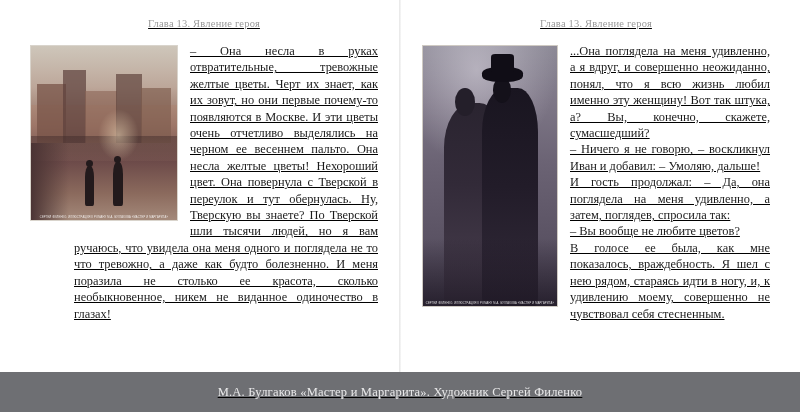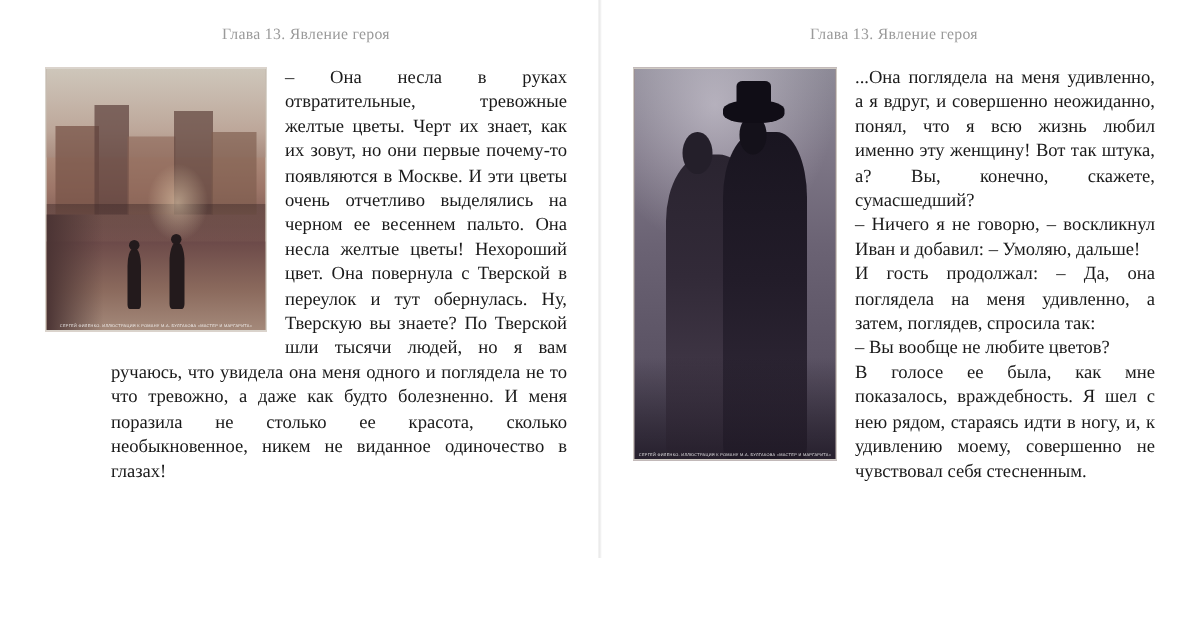--- a/index.html
+++ b/index.html
@@ -14,20 +14,21 @@
     overflow: hidden;
   }
   .page {
     position: relative;
     width: 800px;
     height: 412px;
     background: #ffffff;
     box-sizing: border-box;
     display: flex;
     flex-direction: column;
+    text-decoration: underline;
   }
   .spread {
     display: flex;
     flex: 1 1 auto;
     min-height: 0;
   }
   .leaf {
     box-sizing: border-box;
     position: relative;
     background: #ffffff;
@@ -314,13 +315,16 @@
       <div class="body-text clearfix" style="white-space: pre-line;">...Она поглядела на меня удивленно, а я вдруг, и совершенно неожиданно, понял, что я всю жизнь любил именно эту женщину! Вот так штука, а? Вы, конечно, скажете, сумасшедший?
 – Ничего я не говорю, – воскликнул Иван и добавил: – Умоляю, дальше!
 И гость продолжал: – Да, она поглядела на меня удивленно, а затем, поглядев, спросила так:
 – Вы вообще не любите цветов?
 В голосе ее была, как мне показалось, враждебность. Я шел с нею рядом, стараясь идти в ногу, и, к удивлению моему, совершенно не чувствовал себя стесненным.</div>
     </div>
 
     <div class="gutter"></div>
   </div>
 
+  <div class="footer">
+    <span>М.А. Булгаков «Мастер и Маргарита». Художник Сергей Филенко</span>
+  </div>
 </div>
 
 </body></html>

